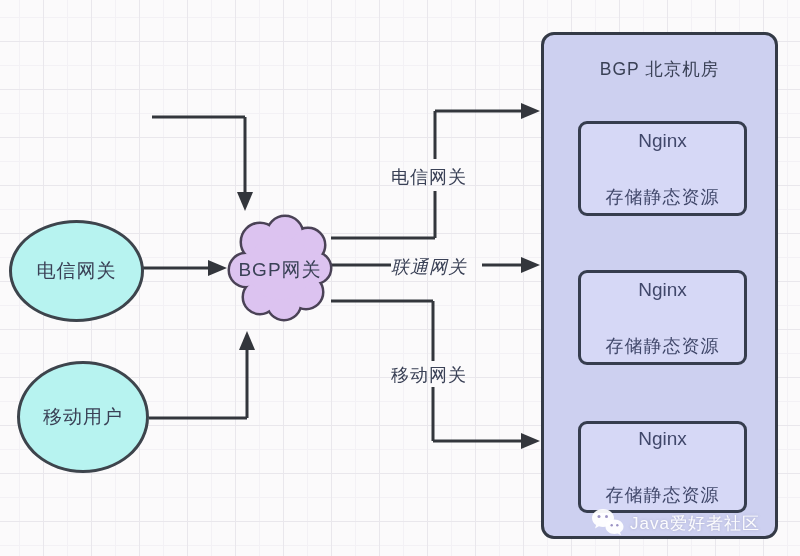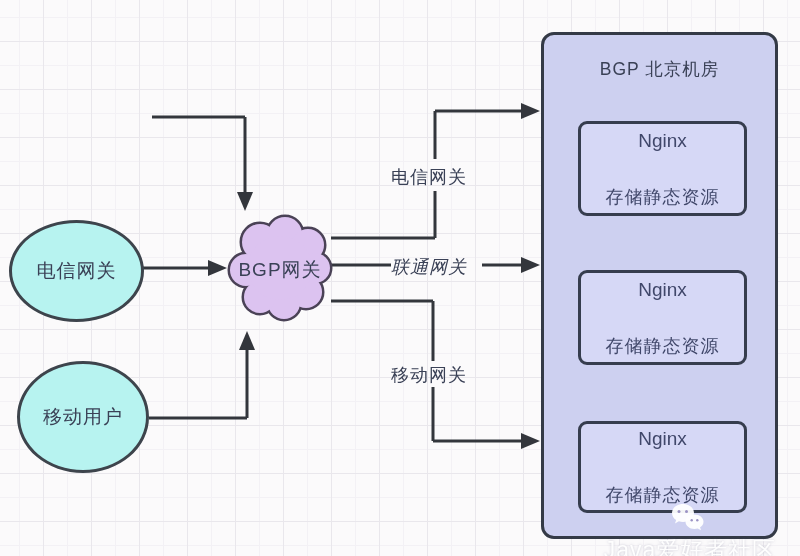--- a/index.html
+++ b/index.html
@@ -53,24 +53,23 @@
   }
   .edge-label{
     position:absolute;width:90px;text-align:left;
     font-size:18px;color:#3a4156;letter-spacing:1px;
   }
   svg.overlay{position:absolute;left:0;top:0;}
   .watermark{
     position:absolute;left:590px;top:501px;width:200px;height:44px;
     display:flex;align-items:center;
     color:rgba(255,255,255,0.95);
-    font-size:23px;letter-spacing:1px;
+    font-size:17px;letter-spacing:1px;
     text-shadow:0 0 3px rgba(110,110,140,0.35);
     white-space:nowrap;
-    flex-direction:column;
   }
   .watermark .wicon{margin-right:6px;flex:0 0 auto;}
 </style>
 </head>
 <body>
 
 <div class="canvas">
 
   <svg class="overlay" width="800" height="556" viewBox="0 0 800 556">
     <g stroke="#33363c" stroke-width="3" fill="none">

